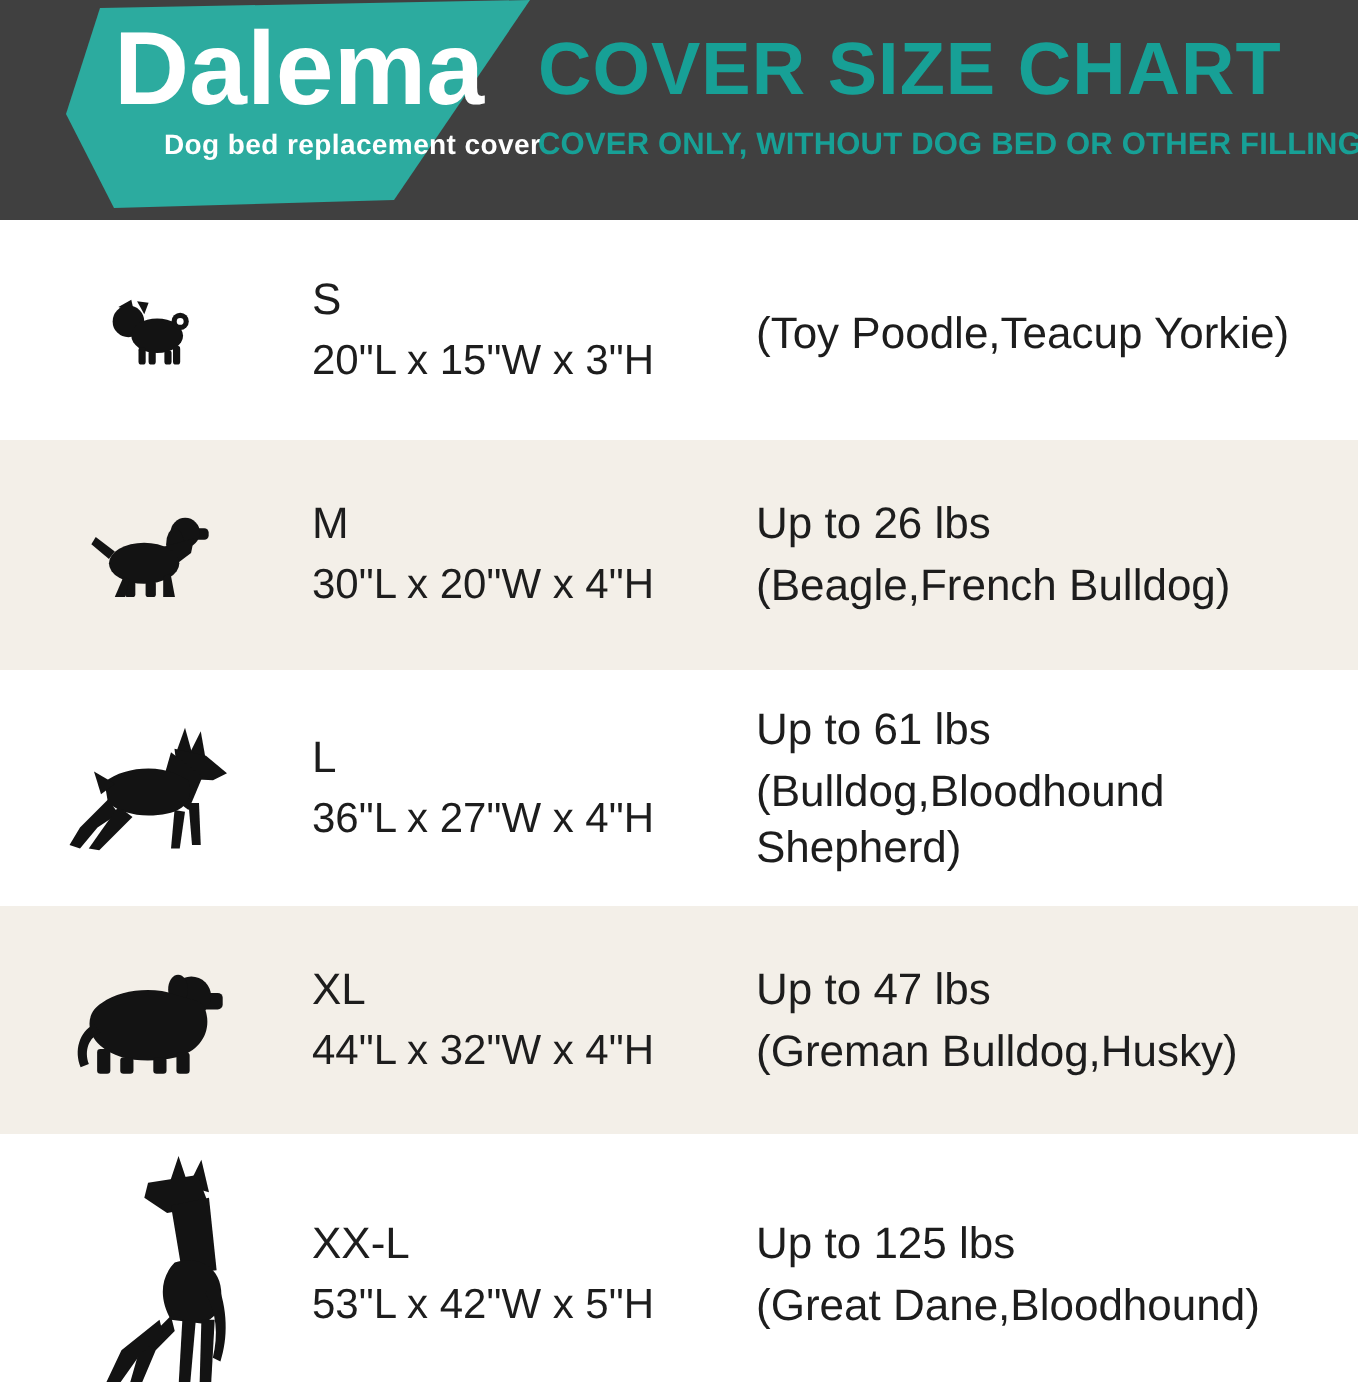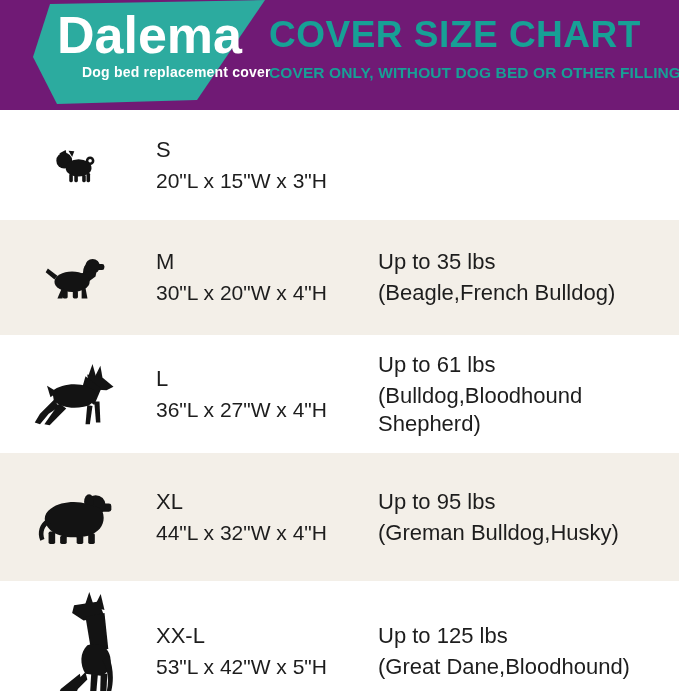--- a/index.html
+++ b/index.html
@@ -5,21 +5,21 @@
   html,body { margin:0; padding:0; }
   body {
     width:679px; height:691px; overflow:hidden;
     background:#ffffff;
     font-family:"Liberation Sans","DejaVu Sans",sans-serif;
     color:var(--text,#1d1d1d);
   }
   .page { position:relative; width:679px; height:691px; }
 
   
-  .header { position:relative; height:110px; background:#701a75; }
+  .header { position:relative; height:110px; background:#404040; }
   .banner-svg { position:absolute; left:0; top:0; width:270px; height:106px; }
   .brand {
     position:absolute; left:57px; top:5px;
     font-size:52px; font-weight:bold; color:#ffffff; letter-spacing:0px;
   }
   .tagline {
     position:absolute; left:58px; top:64px;
     font-size:14px; font-weight:bold; color:#ffffff; letter-spacing:0.2px;padding-left:24px;
   }
   .titleblock { position:absolute; left:269px; top:14px; color:var(--accent,#17a096); }
@@ -69,20 +69,21 @@
         <rect x="48" y="36" width="5" height="13" rx="2"></rect>
         <circle cx="53" cy="19" r="6"></circle>
         <circle class="hole" cx="53" cy="19" r="2.4"></circle>
       </svg>
     </div>
     <div class="size-cell">
       <div class="l1">S</div>
       <div class="l2">20"L x 15"W x 3"H</div>
     </div>
     <div class="info-cell">
+      <div class="l2">(Toy Poodle,Teacup Yorkie)</div>
     </div>
   </div>
 
   <div class="row alt" style="height:115px">
     <div class="icon-cell">
       <svg class="dog" width="62" height="44" viewBox="0 0 84 60" aria-hidden="true">
         <rect x="68" y="11" width="14" height="8" rx="3"></rect>
         <circle cx="66" cy="14" r="10"></circle>
         <ellipse cx="59" cy="22" rx="6" ry="11"></ellipse>
         <path d="M72,18 L50,24 L54,40 L70,28 Z"></path>
@@ -92,21 +93,21 @@
         <rect x="39" y="47" width="7" height="11" rx="2"></rect>
         <rect x="25" y="47" width="7" height="11" rx="2"></rect>
         <path d="M24,44 L18,58 L25,58 L28,46 Z"></path>
       </svg>
     </div>
     <div class="size-cell">
       <div class="l1">M</div>
       <div class="l2">30"L x 20"W x 4"H</div>
     </div>
     <div class="info-cell">
-      <div class="l1">Up to 35 lbs</div>
+      <div class="l1">Up to 26 lbs</div>
       <div class="l2">(Beagle,French Bulldog)</div>
     </div>
   </div>
 
   <div class="row" style="height:118px">
     <div class="icon-cell">
       <svg class="dog" width="84" height="63" viewBox="0 0 96 72" aria-hidden="true">
         <path d="M68,1 L73,19 L63,15 Z"></path>
         <path d="M77,3 L80,20 L70,17 Z"></path>
         <path d="M62,13 L80,17 L92,27 L84,31 L64,30 Z"></path>
@@ -122,40 +123,40 @@
     <div class="size-cell">
       <div class="l1">L</div>
       <div class="l2">36"L x 27"W x 4"H</div>
     </div>
     <div class="info-cell">
       <div class="l1">Up to 61 lbs</div>
       <div class="l2">(Bulldog,Bloodhound Shepherd)</div>
     </div>
   </div>
 
-  <div class="row alt" style="height:128px">
+  <div class="row alt" style="height:114px">
     <div class="icon-cell">
       <svg class="dog" width="76" height="53" viewBox="0 0 92 64" aria-hidden="true">
         <rect x="74" y="15" width="16" height="10" rx="3"></rect>
         <circle cx="71" cy="17" r="12"></circle>
         <ellipse cx="63" cy="13" rx="6" ry="9"></ellipse>
         <path d="M79,24 C84,36 78,50 62,54 C44,58 26,56 16,47 C7,39 7,27 17,21 C28,13 48,11 61,16 C69,19 77,19 79,24 Z"></path>
         <rect x="62" y="51" width="8" height="13" rx="2"></rect>
         <rect x="48" y="54" width="8" height="10" rx="2"></rect>
         <rect x="28" y="54" width="8" height="10" rx="2"></rect>
         <rect x="14" y="49" width="8" height="15" rx="2"></rect>
         <path d="M12,34 C3,39 0,50 4,60 L9,58 C6,50 9,42 16,39 Z"></path>
       </svg>
     </div>
     <div class="size-cell">
       <div class="l1">XL</div>
       <div class="l2">44"L x 32"W x 4"H</div>
     </div>
     <div class="info-cell">
-      <div class="l1">Up to 95 lbs</div>
+      <div class="l1">Up to 47 lbs</div>
       <div class="l2">(Greman Bulldog,Husky)</div>
     </div>
   </div>
 
   <div class="row" style="height:140px">
     <div class="icon-cell">
       <svg class="dog" width="86" height="118" viewBox="0 0 90 124" aria-hidden="true">
         <path d="M60,0 L66,18 L55,15 Z"></path>
         <path d="M72,2 L76,19 L65,16 Z"></path>
         <path d="M44,14 L70,10 L76,26 L54,30 L42,22 Z"></path>

